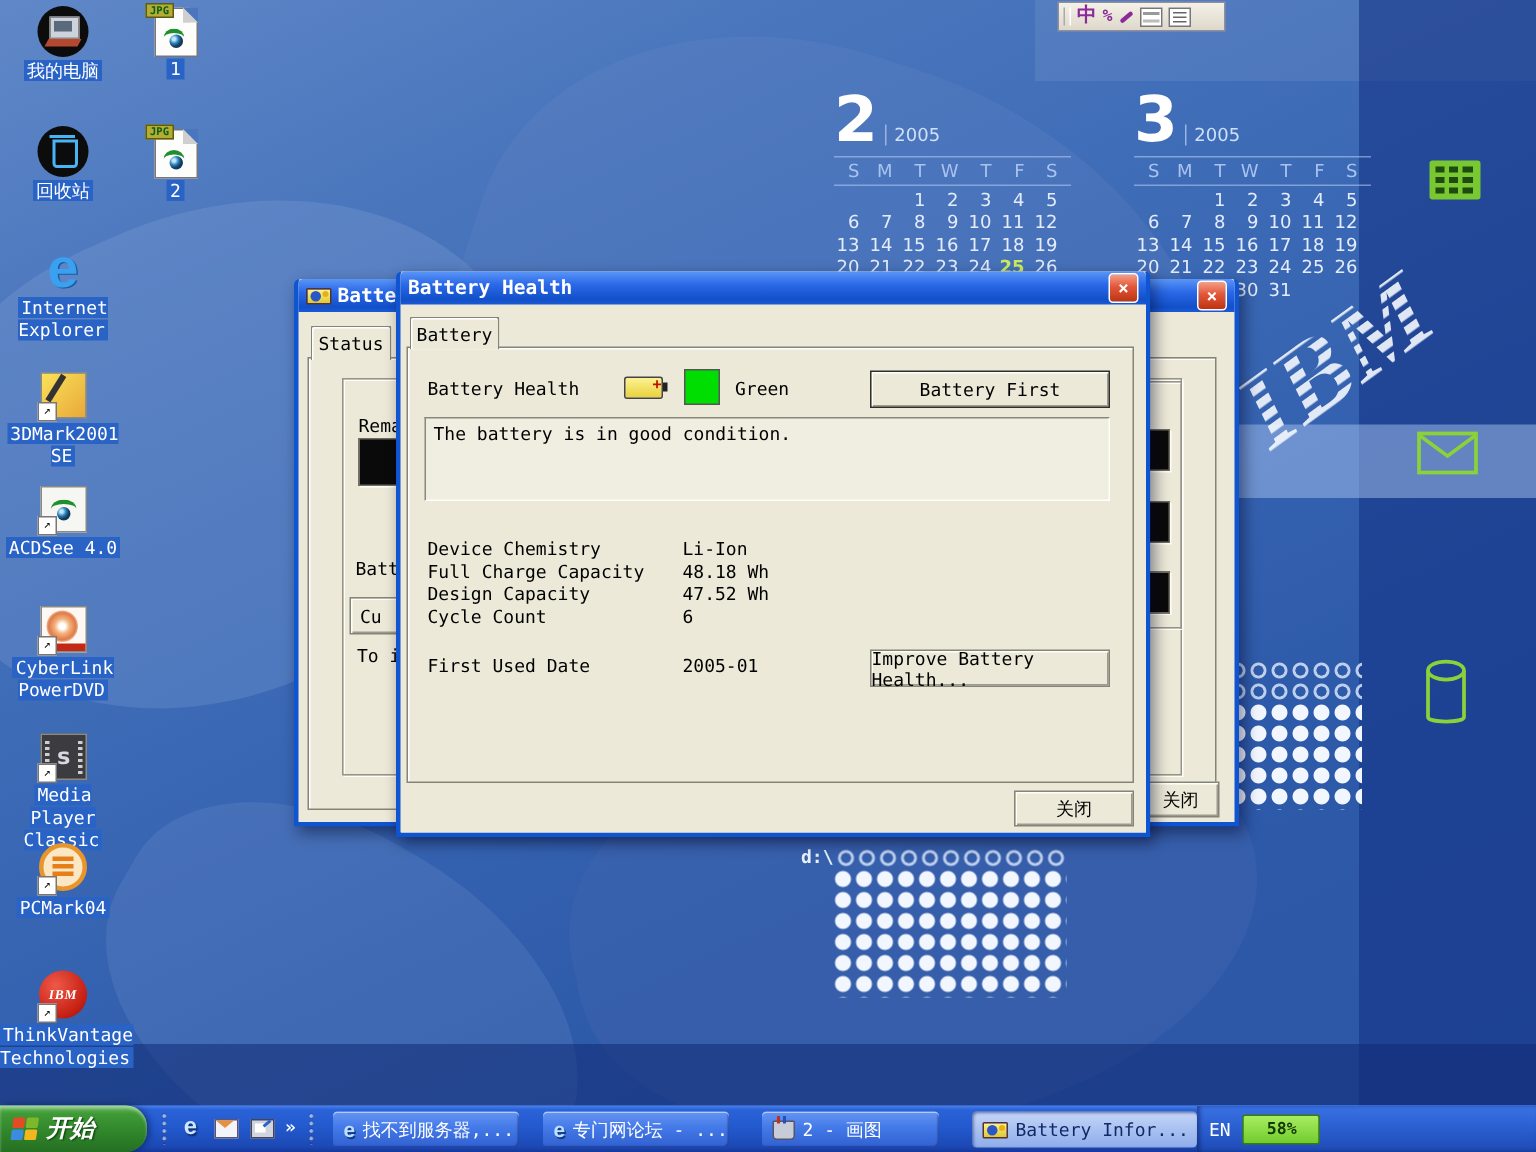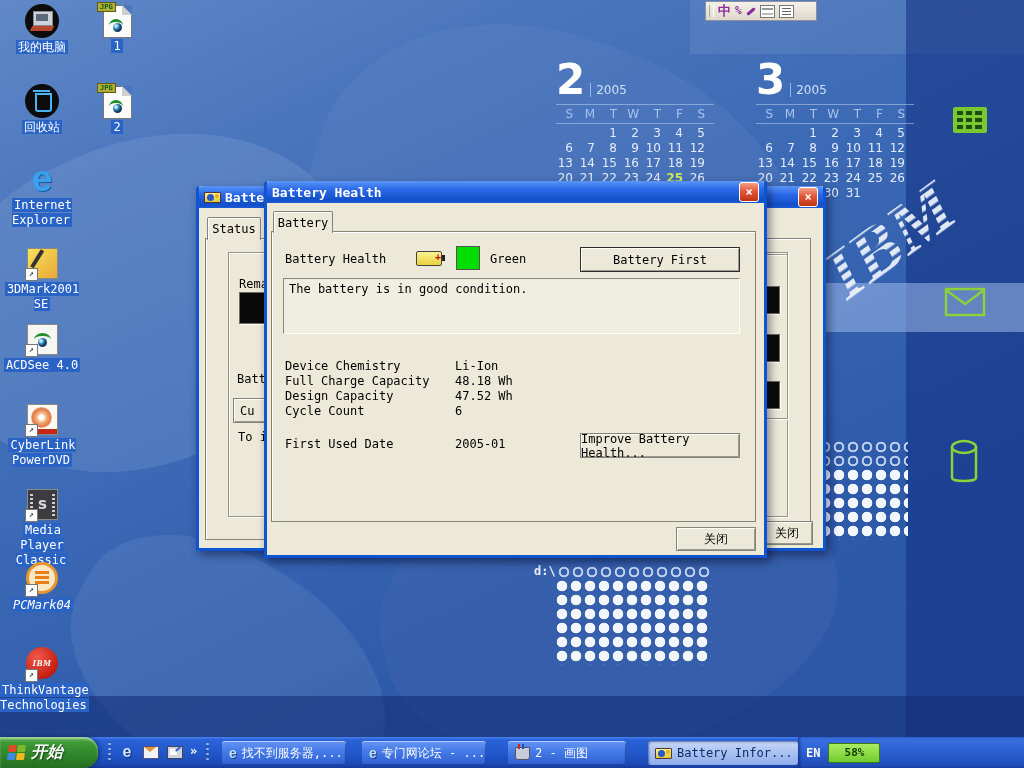--- a/index.html
+++ b/index.html
@@ -154,21 +154,21 @@
      display:flex;align-items:center;gap:5px;padding:0 7px;box-sizing:border-box;white-space:nowrap;overflow:hidden;}
   .task.active{background:linear-gradient(180deg,#c6d6f8 0%,#a3bdf0 60%,#8fadea 100%);
      color:#112a66;box-shadow:inset 1px 1px 2px rgba(0,20,90,.5);}
   .task-ie{color:#bfe0ff;font-family:"Liberation Sans",sans-serif;font-weight:bold;font-size:14px;flex:none;text-shadow:1px 1px 0 #123a80;}
   .paint-ico{width:13px;height:11px;background:#c8ccd8;border:1px solid #556;border-radius:1px 1px 3px 3px;position:relative;flex:none;}
   .paint-ico:before{content:"";position:absolute;left:2px;top:-4px;width:2px;height:5px;background:#c03020;}
   .paint-ico:after{content:"";position:absolute;left:6px;top:-4px;width:2px;height:5px;background:#2050c0;}
   #tray{position:absolute;right:0;top:0;height:31px;left:798px;
      background:linear-gradient(180deg,#3a72e4 0%,#2a5ed0 50%,#1e4ab4 100%);
      box-shadow:inset 2px 0 3px rgba(0,10,60,.4);display:flex;align-items:center;gap:8px;padding:0 8px;box-sizing:border-box;}
-  #tray .lang{color:#fff;font-size:12px;font-weight:bold;}
+  #tray .lang{color:#fff;font-size:12px;font-weight:normal;}
   .tray-batt{width:50px;height:18px;background:linear-gradient(#a8ec62,#72cc2e);border:1px solid #3a7a10;border-radius:2px;
      display:flex;align-items:center;justify-content:center;color:#103a00;font-weight:bold;font-size:11px;}
   #watermark{position:absolute;left:842px;top:738px;z-index:50;display:flex;align-items:center;
      font-family:"DejaVu Sans",sans-serif;font-style:italic;font-weight:bold;font-size:27px;color:#fff;
      text-shadow:1px 1px 0 #16306a, 2px 2px 2px #16306a, -1px -1px 0 #40599a;letter-spacing:.5px;}
   #watermark .dot{width:11px;height:11px;background:#d42210;border:2px solid #2a1a1a;margin:8px 1px 0 1px;flex:none;}
 </style>
 </head>
 <body>
 
@@ -423,21 +423,21 @@
   </div>
 
   <div class="dicon" style="left:0px;top:487px;">
     <div class="art">
       <div class="sq-ico mpc"><span>s</span></div>
         <div class="shortcut"></div>
       </div>
     <div class="dlabel"><span>Media Player Classic</span></div>
   </div>
 
-  <div class="dicon" style="left:0px;top:562px;font-style:italic;">
+  <div class="dicon" style="left:0px;top:562px;">
     <div class="art">
       <div class="pcmark">
           <i style="top:6px;"></i>
           <i style="top:11px;"></i>
           <i style="top:16px;"></i>
         </div>
       <div class="shortcut"></div>
       </div>
     <div class="dlabel"><span>PCMark04</span></div>
   </div>

